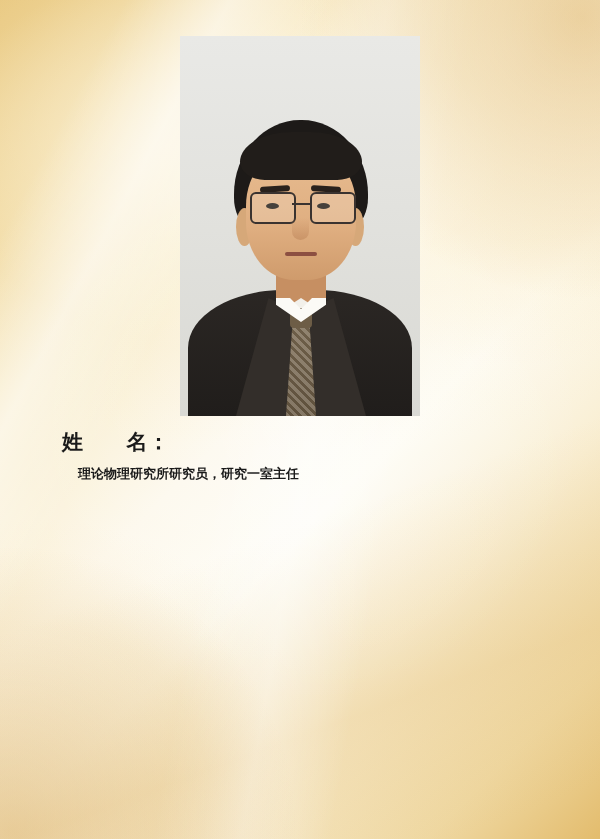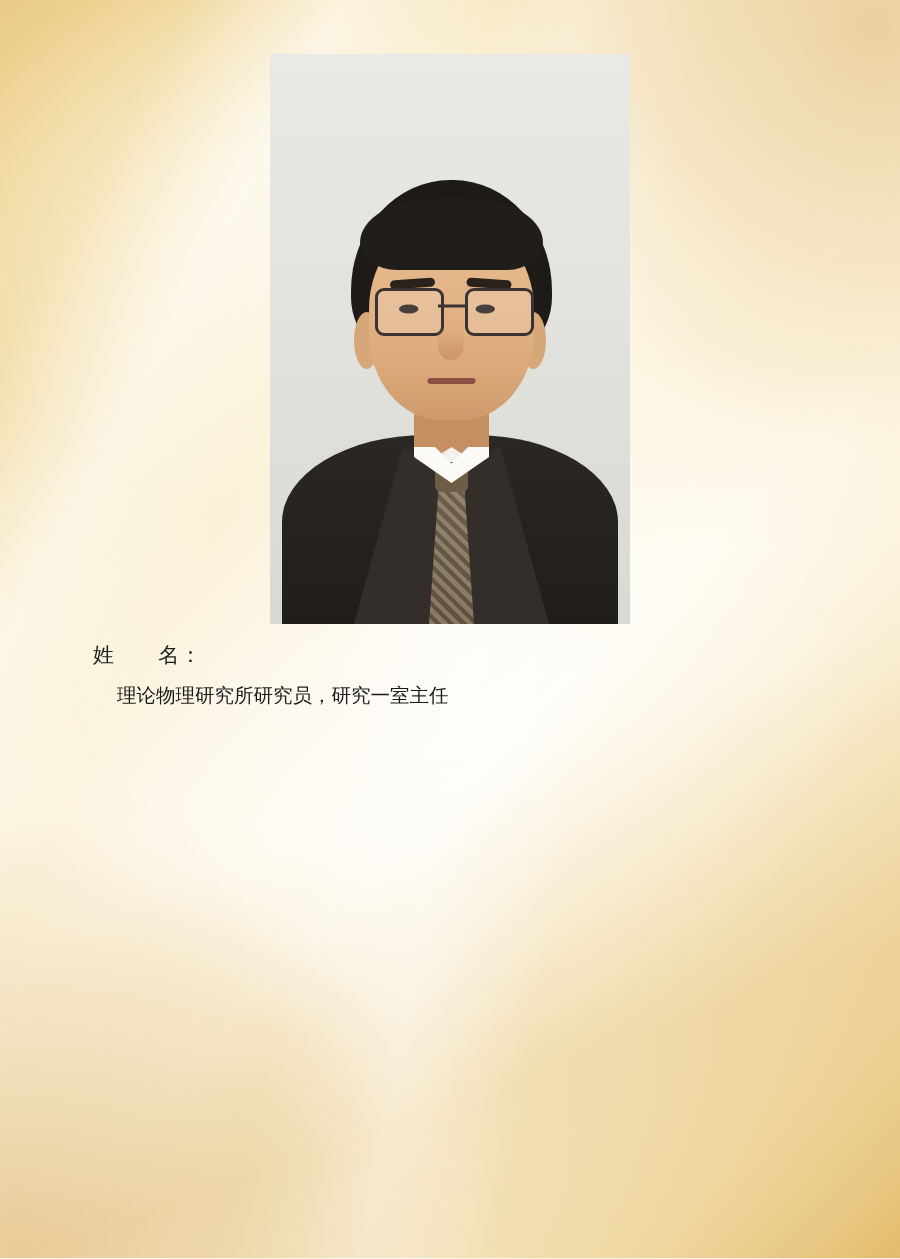--- a/index.html
+++ b/index.html
@@ -261,36 +261,36 @@
     left: 62px;
     top: 428px;
     width: 480px;
   }
   .field-row {
     display: flex;
     align-items: baseline;
     margin-bottom: 9px;
   }
   .field-label {
-    font-size: 14px;
-    font-weight: normal;
+    font-size: 21px;
+    font-weight: bold;
     color: #1a1a1a;
     white-space: pre;
     letter-spacing: 0.5px;
   }
   .field-value-name {
     font-size: 22px;
     font-weight: bold;
     color: #1a1a1a;
     margin-left: 82px;
     letter-spacing: 1px;
   }
   .field-value-title {
     font-size: 13px;
-    font-weight: normal;
+    font-weight: bold;
     color: #1a1a1a;
     margin-left: 16px;
   }
 
   
   .bio {
     position: absolute;
     left: 36px;
     top: 496px;
     width: 528px;

